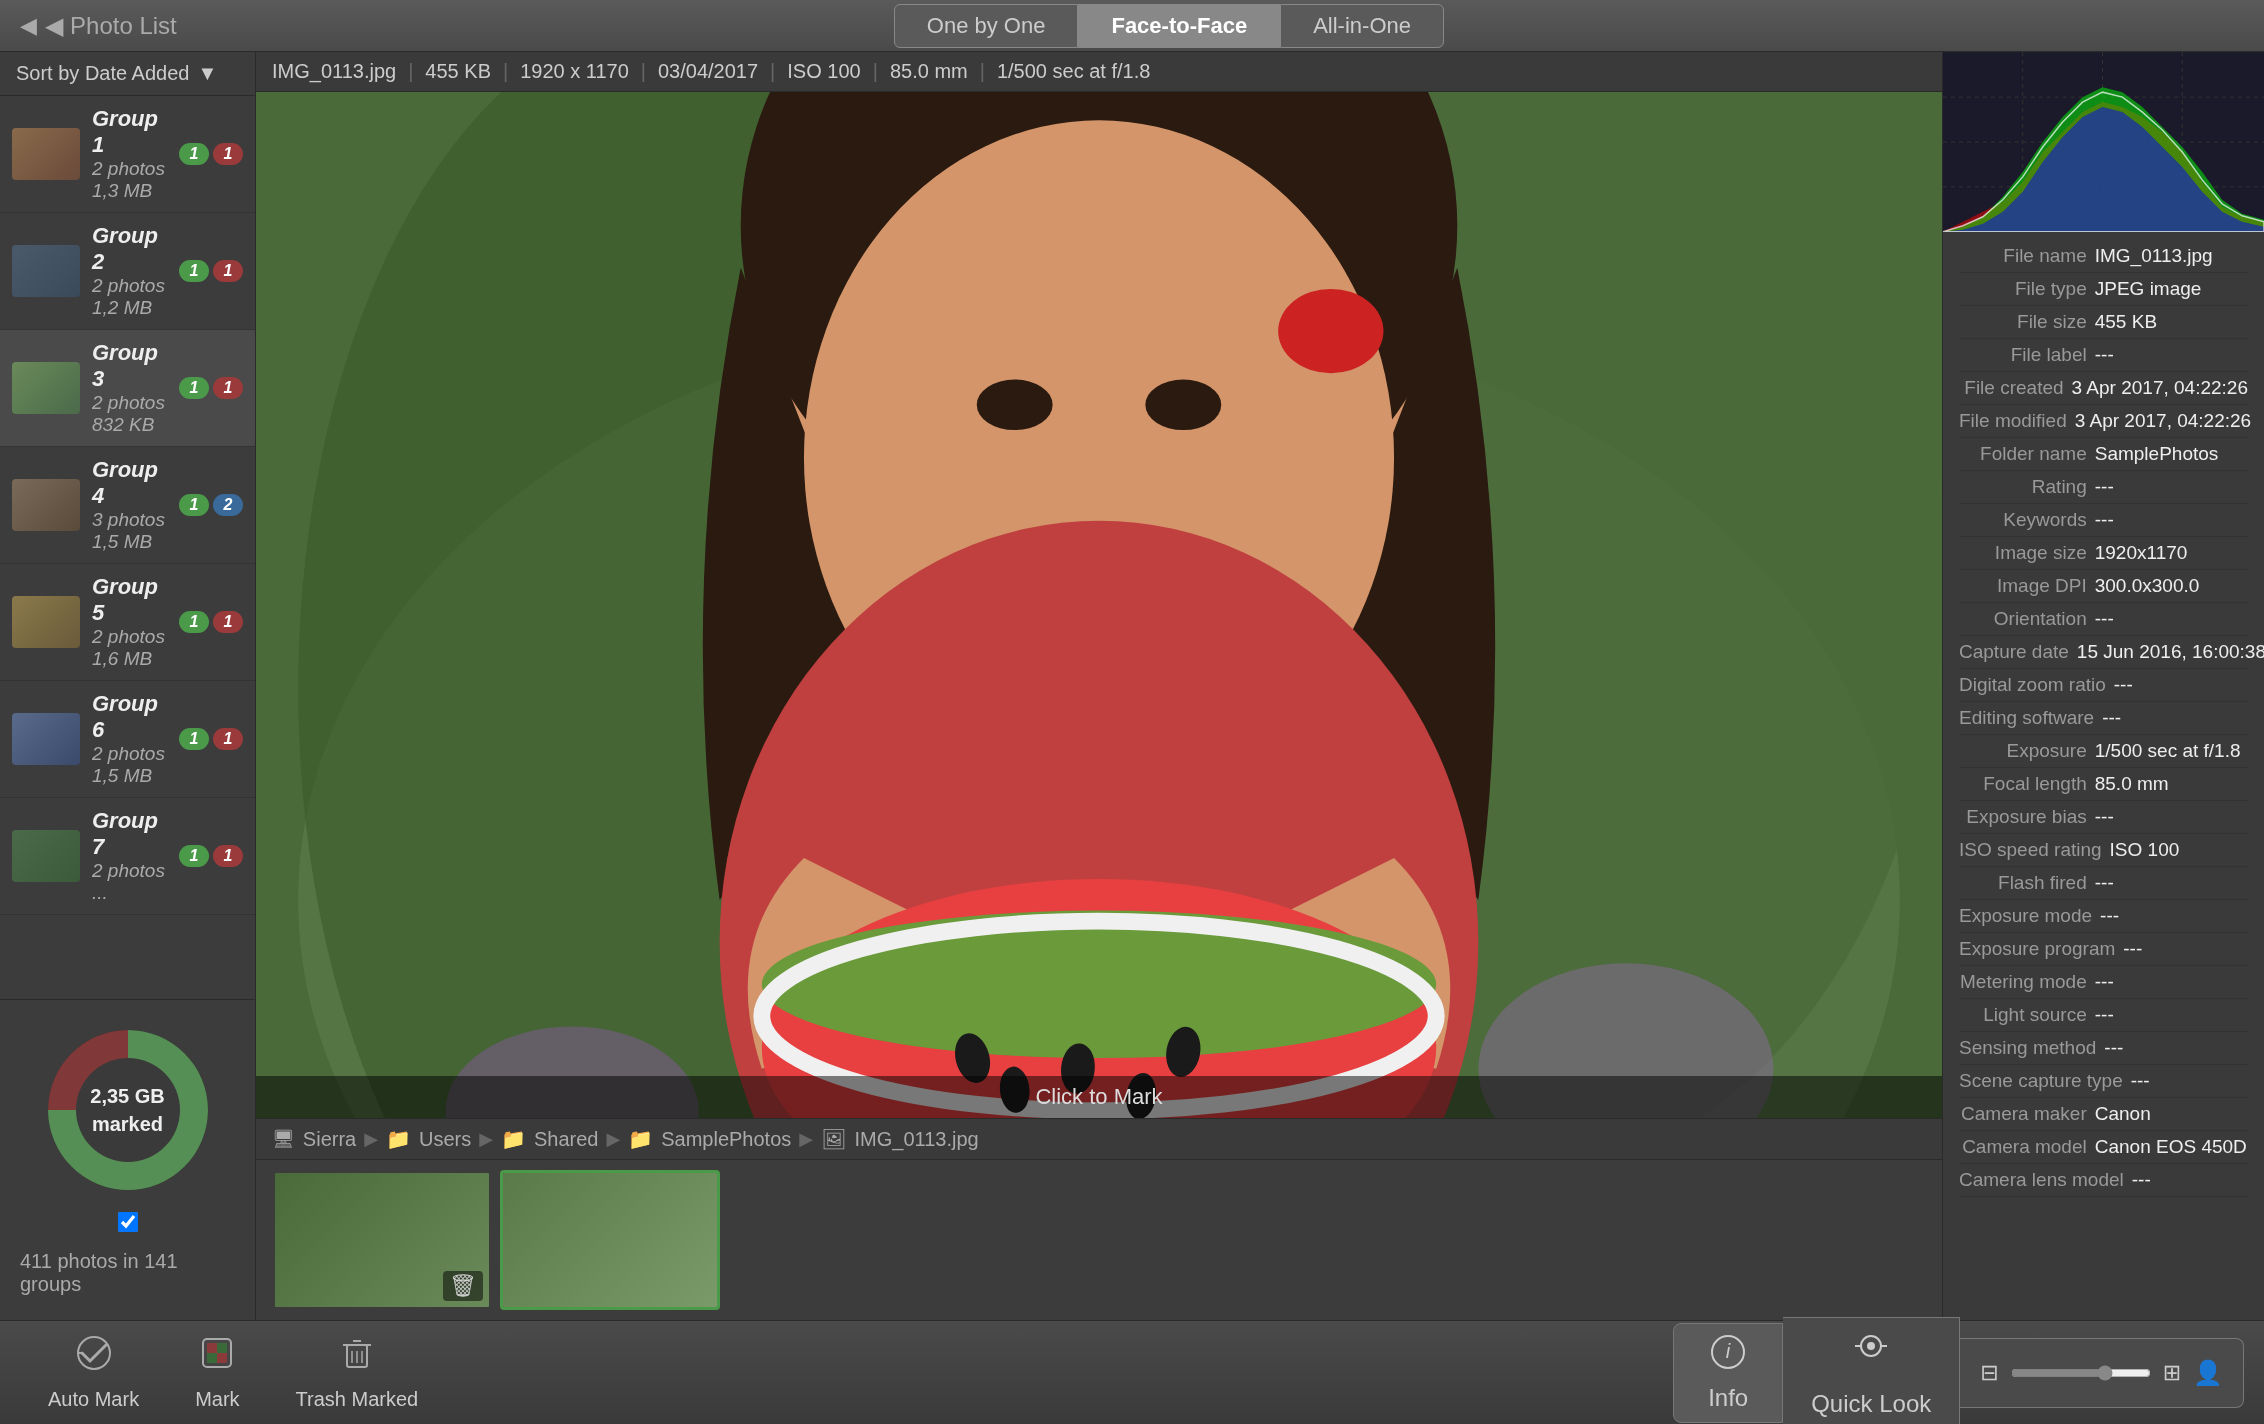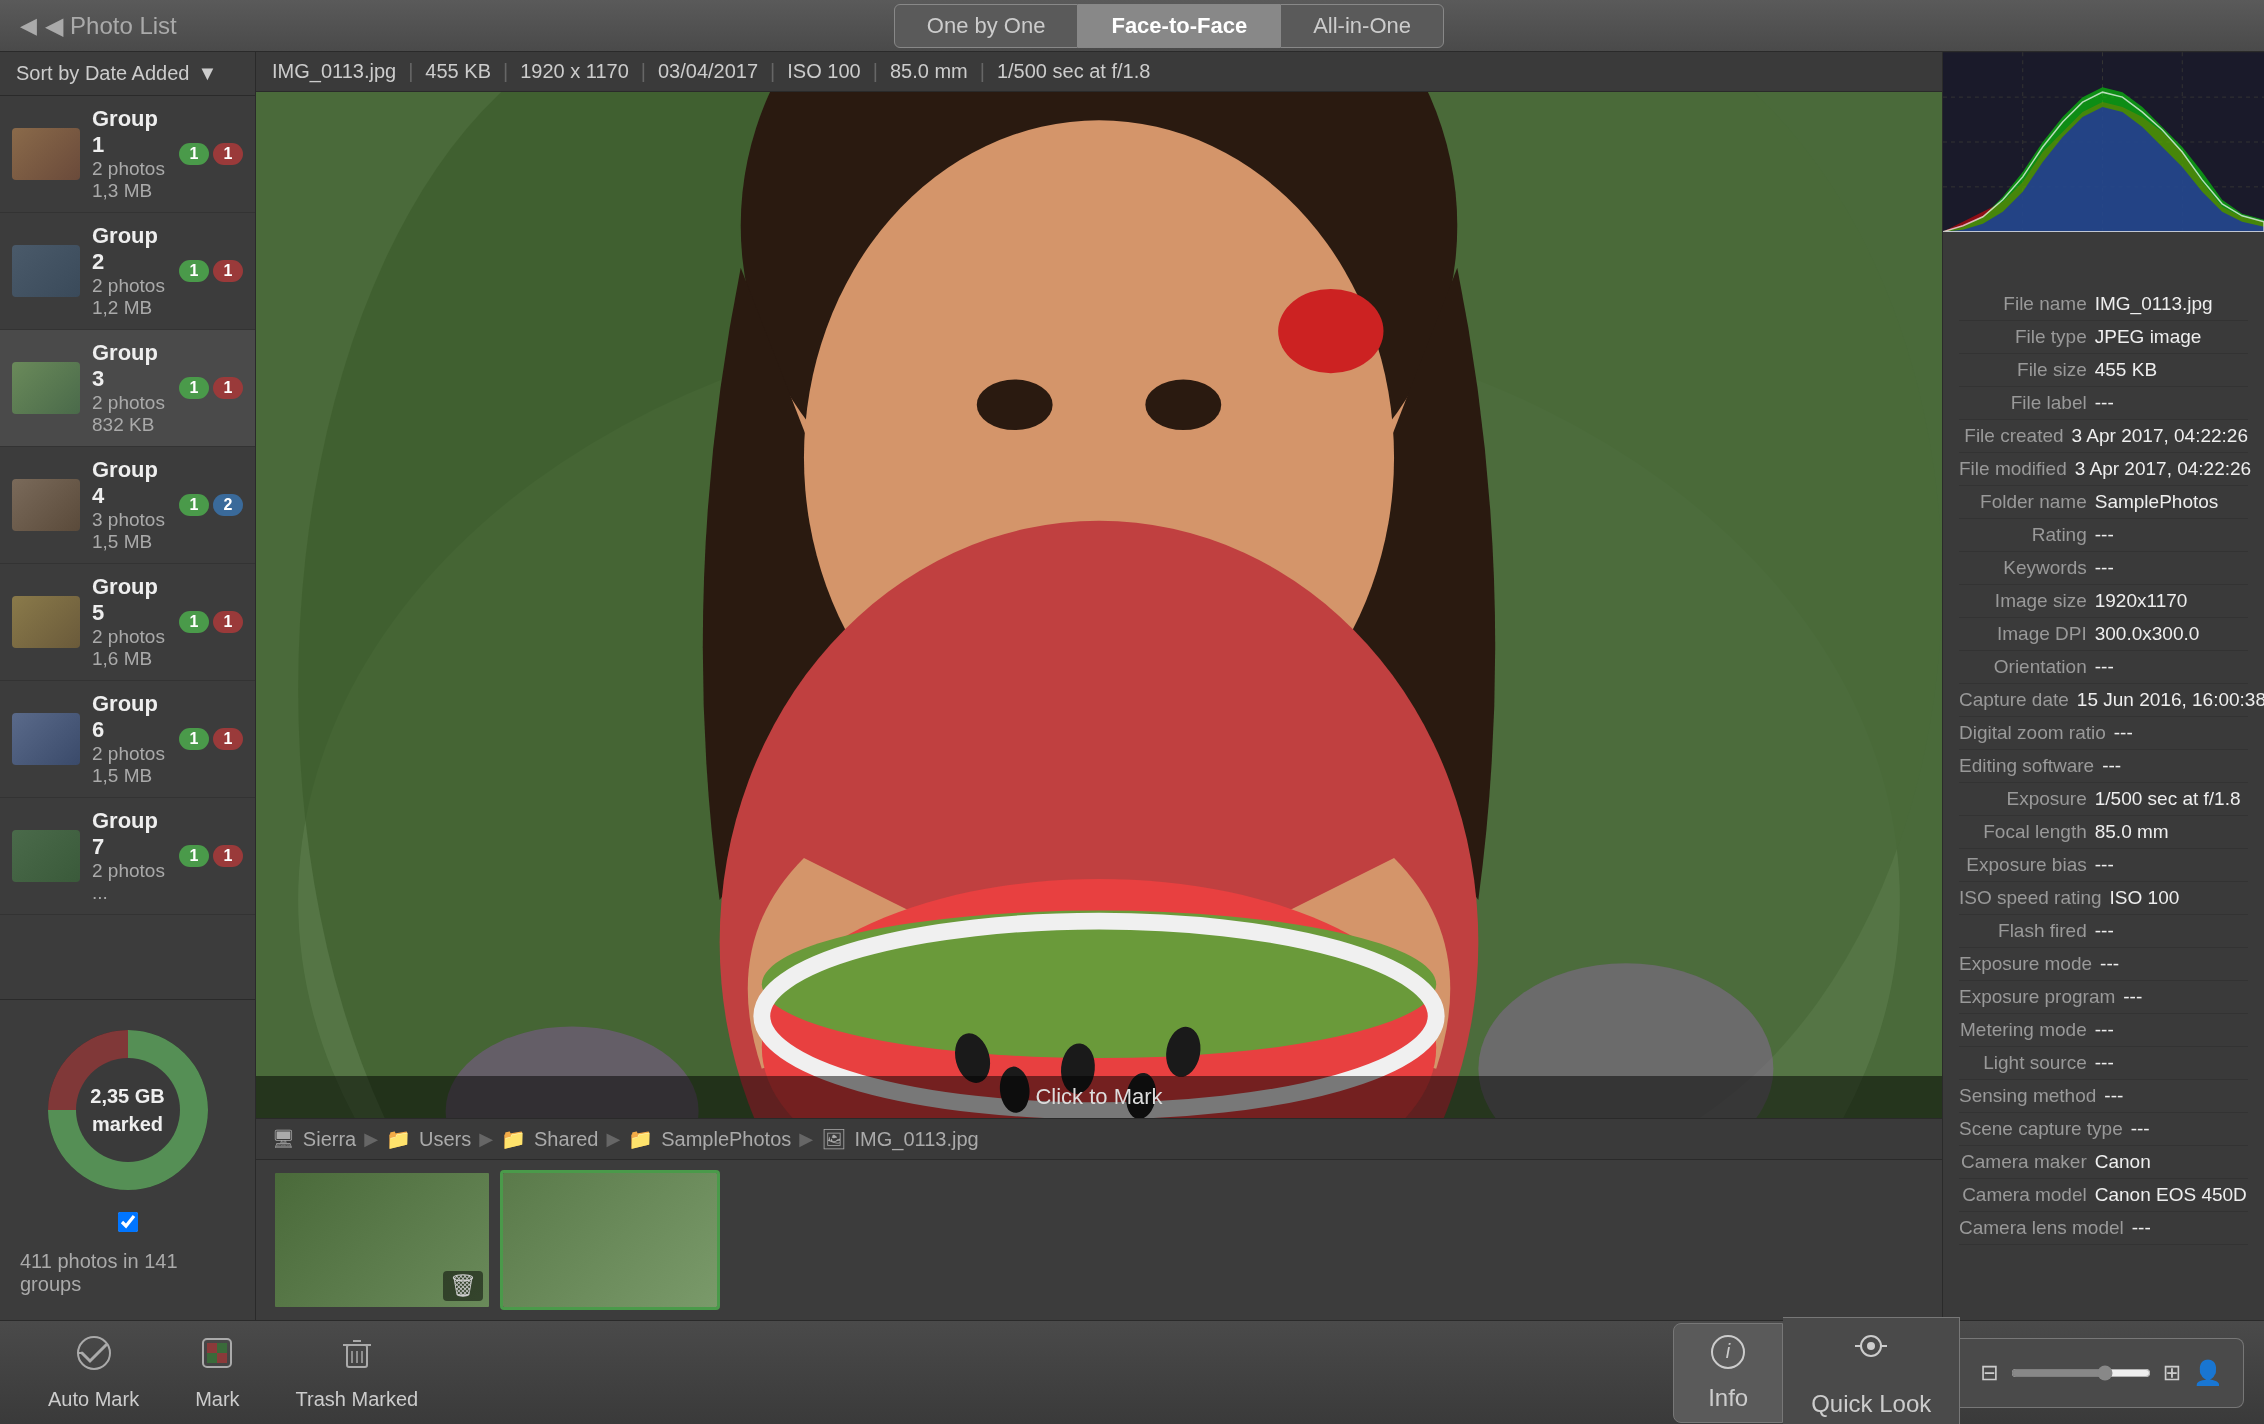--- a/index.html
+++ b/index.html
@@ -77,20 +77,21 @@
       background: #3c3c3c;
       border-bottom: 1px solid #2a2a2a;
       font-size: 20px;
       color: #ccc;
       gap: 8px;
       cursor: pointer;
     }
     .group-list {
       flex: 1;
       overflow-y: auto;
+      font-style: italic;
     }
     .group-item {
       display: flex;
       align-items: center;
       padding: 10px 12px;
       border-bottom: 1px solid #333;
       gap: 12px;
       cursor: pointer;
     }
     .group-item.selected {
@@ -301,21 +302,20 @@
     }
     .histogram-canvas {
       width: 100%;
       height: 100%;
     }
     
     .file-info {
       flex: 1;
       overflow-y: auto;
       padding: 8px 16px;
-      margin-top: 48px;
     }
     .info-row {
       display: flex;
       align-items: baseline;
       padding: 5px 0;
       border-bottom: 1px solid #333;
       gap: 8px;
     }
     .info-label {
       text-align: right;

